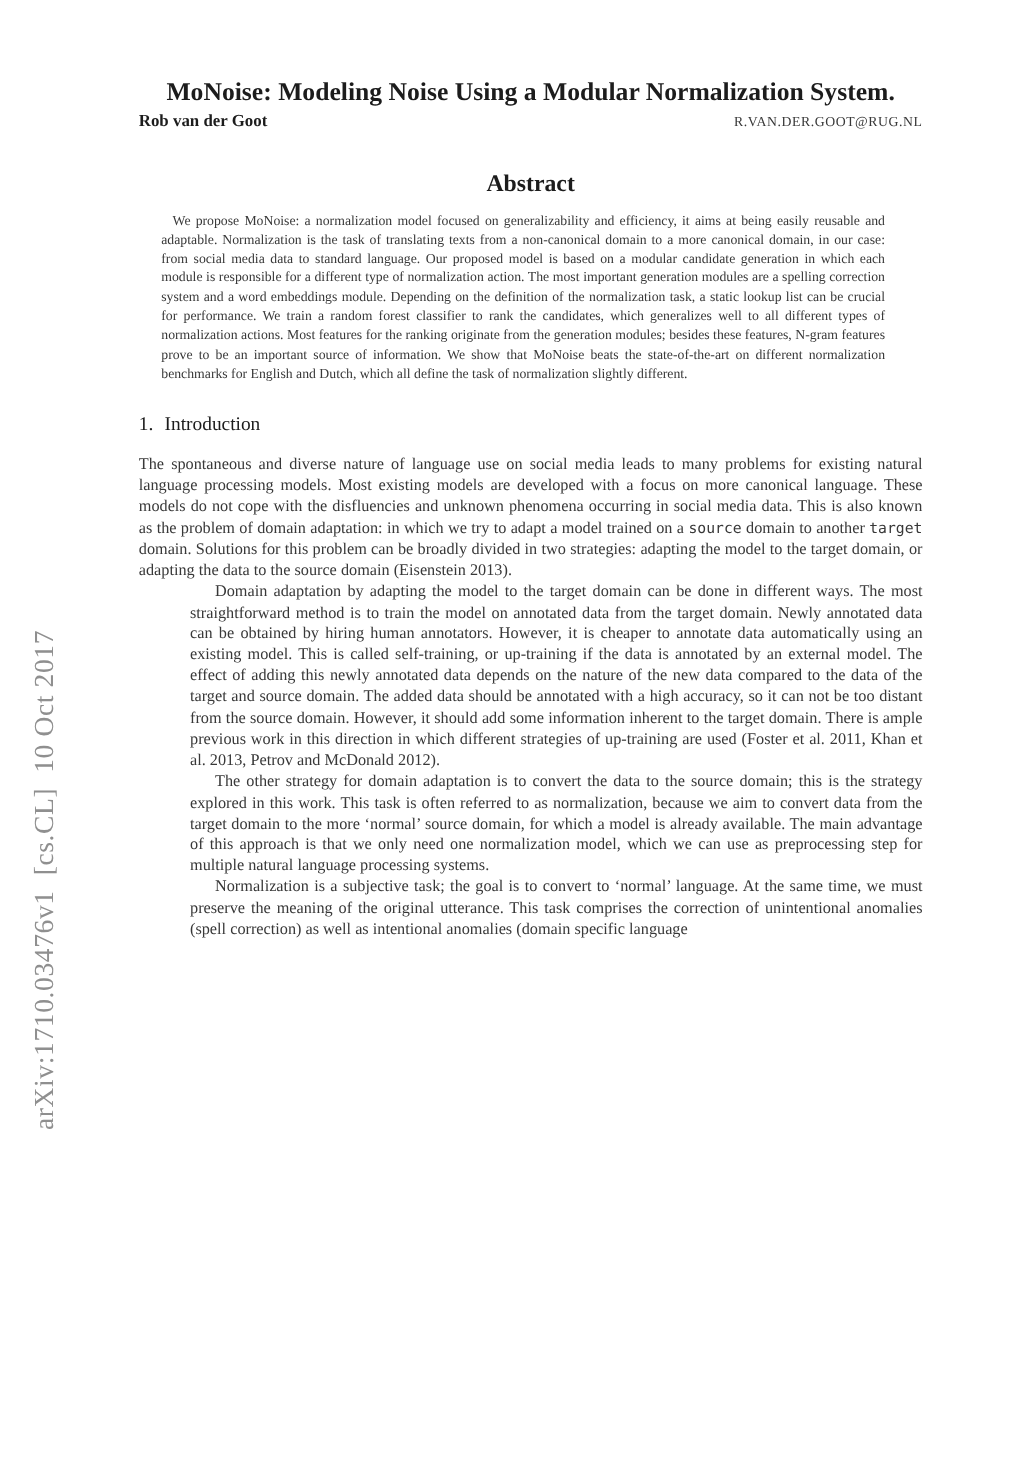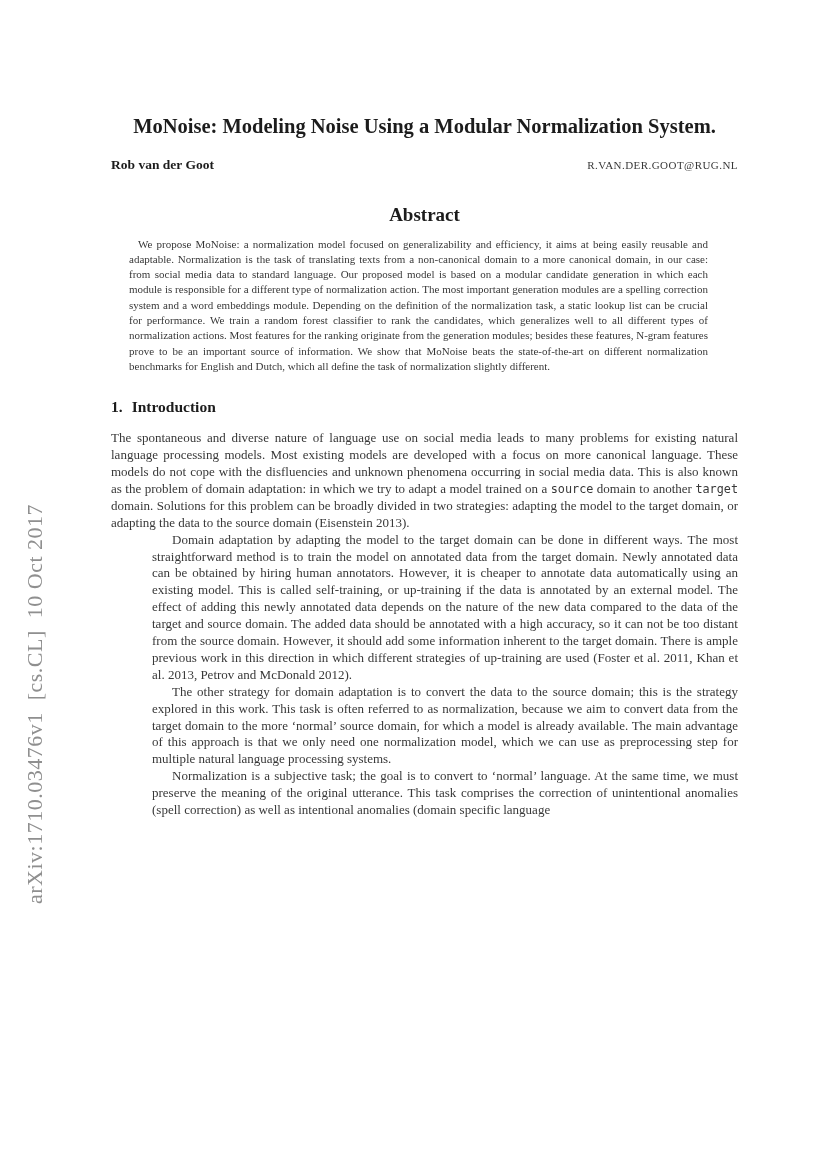--- a/index.html
+++ b/index.html
@@ -29,32 +29,32 @@
     font-size:22px;
     letter-spacing:0.5px;
     color:var(--sidebar);
     white-space:pre;
   }
   .content{
     position:absolute;
     left:111px;
     top:0;
     width:627px;
-    padding-top:112px;
+    padding-top:60px;
   }
   .title{
     max-width:604px;
     margin:0 auto;
     text-align:center;
     font-size:20.5px;
     line-height:29px;
     font-weight:bold;
     color:var(--heading);
   }
-  .authors{margin-top:16px;}
+  .authors{}
   .author-row{
     display:flex;
     justify-content:space-between;
     align-items:baseline;
     line-height:16.5px;
   }
   .author-name{
     font-weight:bold;
     font-size:13.5px;
     color:var(--heading);
@@ -79,21 +79,21 @@
   .abstract-text{
     margin:11px 30px 0 18px;
     font-size:11px;
     line-height:15.3px;
     text-align:justify;
     text-indent:9px;
   }
   .section-heading{
     margin-top:24px;
     font-size:15.5px;
-    font-weight:bold;
+    font-weight:normal;
     color:var(--heading);
   }
   .section-heading .sec-num{margin-right:9px;}
   .body-par{
     font-size:13px;
     line-height:16.9px;
     text-align:justify;
   }
   .body-par.first{margin-top:14px;}
   .body-par + .body-par{text-indent:20px;margin-left:41px;}

